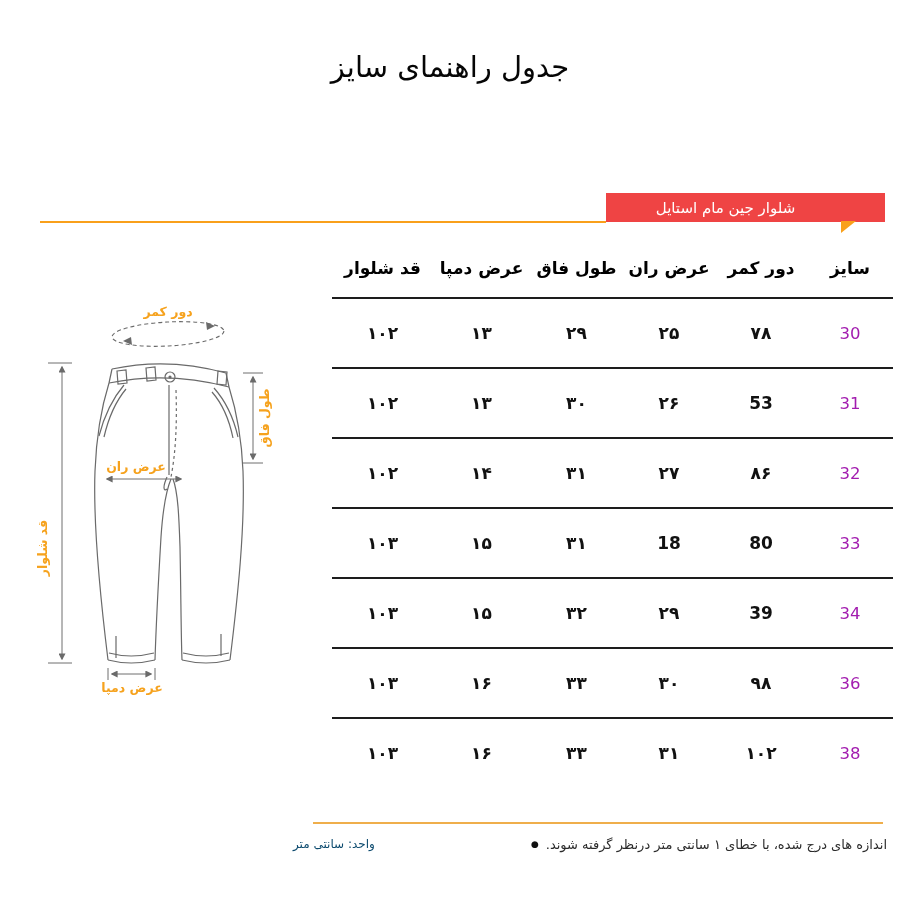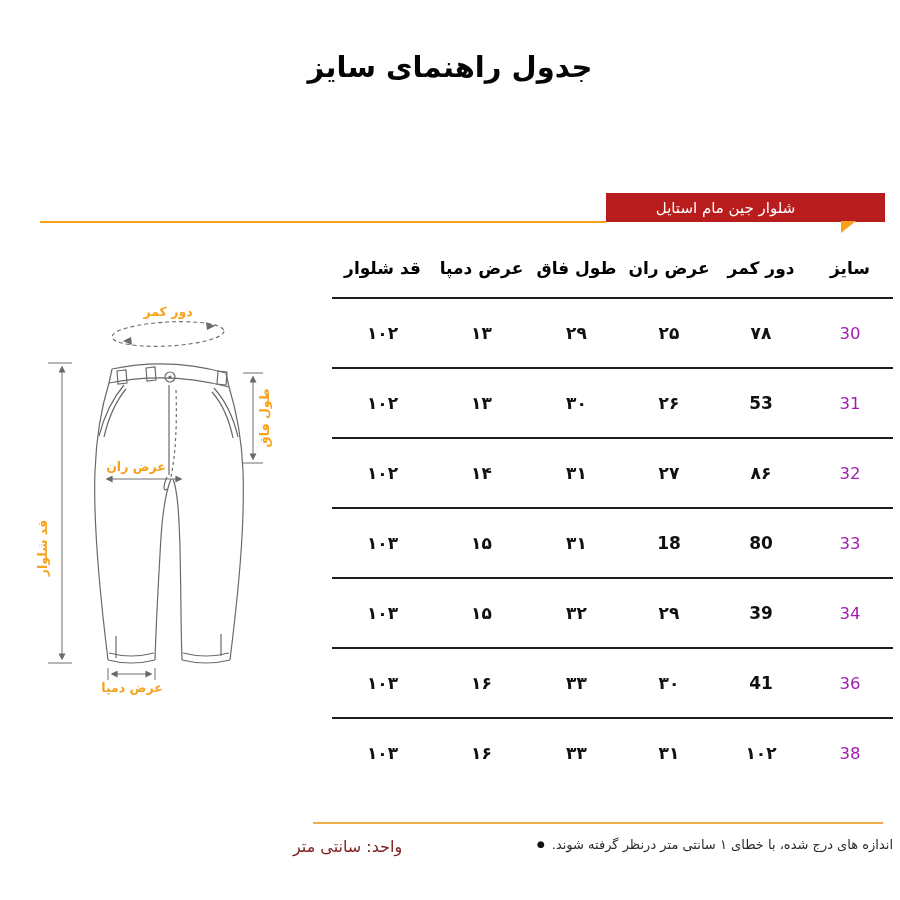--- a/index.html
+++ b/index.html
@@ -1,25 +1,25 @@
 <!DOCTYPE html>
 <html lang="fa"><head>
 <meta charset="utf-8">
 <style>
   html,body{margin:0;padding:0;background:#ffffff;}
   body{width:900px;height:900px;position:relative;font-family:"DejaVu Sans","Liberation Sans",sans-serif;}
   .stage{position:absolute;left:0;top:0;width:900px;height:900px;overflow:hidden;background:#fff;}
 
   
   #page-title{position:absolute;top:50px;left:0;width:900px;margin:0;text-align:center;
-    font-size:29px;font-weight:bold;color:#050505;direction:rtl;}
+    font-size:29px;font-weight:normal;color:#050505;direction:rtl;}
 
   
   .banner-line{position:absolute;left:40px;top:221px;width:566px;height:2px;background:#F9A01B;}
-  .banner{position:absolute;left:606px;top:193px;width:279px;height:29px;background:#b91c1c;
+  .banner{position:absolute;left:606px;top:193px;width:279px;height:29px;background:#ef4444;
     color:#ffffff;display:flex;align-items:center;justify-content:center;
     font-size:15px;direction:rtl;padding-right:40px;box-sizing:border-box;}
   .banner-tail{position:absolute;left:841px;top:221px;width:15px;height:12px;background:#F9A01B;
     -webkit-clip-path:polygon(0 0,100% 0,0 100%);clip-path:polygon(0 0,100% 0,0 100%);}
 
   
   #size-table{position:absolute;left:332px;top:238px;width:561px;border-collapse:collapse;
     table-layout:fixed;direction:rtl;}
   #size-table th{height:59px;padding:0;font-size:17px;font-weight:bold;color:#000;
     text-align:center;vertical-align:middle;border-bottom:2px solid #1d1d1d;}
@@ -28,23 +28,23 @@
   #size-table tr:last-child td{border-bottom:none;}
   #size-table td.col-val{font-size:17px;font-weight:bold;color:#111;}
   #size-table td.col-size{font-size:16.5px;font-weight:normal;color:#a21caf;}
 
   
   #pants{position:absolute;left:20px;top:293px;}
   #pants text{font-family:"DejaVu Sans","Liberation Sans",sans-serif;direction:rtl;}
 
   
   .note-rule{position:absolute;left:313px;top:822px;width:570px;height:2px;background:#EFAE4B;}
-  .note{position:absolute;top:837px;right:7px;direction:rtl;font-size:13px;color:#2b2b2b;white-space:nowrap;}
+  .note{position:absolute;top:837px;right:13px;direction:rtl;font-size:13px;color:#2b2b2b;white-space:nowrap;}
   .note .bullet{font-size:9px;vertical-align:2px;margin-right:7px;color:#111;}
-  .unit{position:absolute;left:293px;top:837px;direction:rtl;font-size:16px;color:#7f1d1d;white-space:nowrap;}
+  .unit{position:absolute;left:293px;top:837px;direction:rtl;font-size:12px;color:#0c4a6e;white-space:nowrap;}
 </style>
 </head>
 <body>
 
 <div class="stage">
 
   <h1 id="page-title">جدول راهنمای سایز</h1>
 
   <div class="banner-line"></div>
   <div class="banner">
@@ -107,21 +107,21 @@
         <tr>
           <td class="col-size">34</td>
           <td class="col-val">39</td>
           <td class="col-val">۲۹</td>
           <td class="col-val">۳۲</td>
           <td class="col-val">۱۵</td>
           <td class="col-val">۱۰۳</td>
         </tr>
         <tr>
           <td class="col-size">36</td>
-          <td class="col-val">41</td>
+          <td class="col-val">۹۸</td>
           <td class="col-val">۳۰</td>
           <td class="col-val">۳۳</td>
           <td class="col-val">۱۶</td>
           <td class="col-val">۱۰۳</td>
         </tr>
         <tr>
           <td class="col-size">38</td>
           <td class="col-val">۱۰۲</td>
           <td class="col-val">۳۱</td>
           <td class="col-val">۳۳</td>

